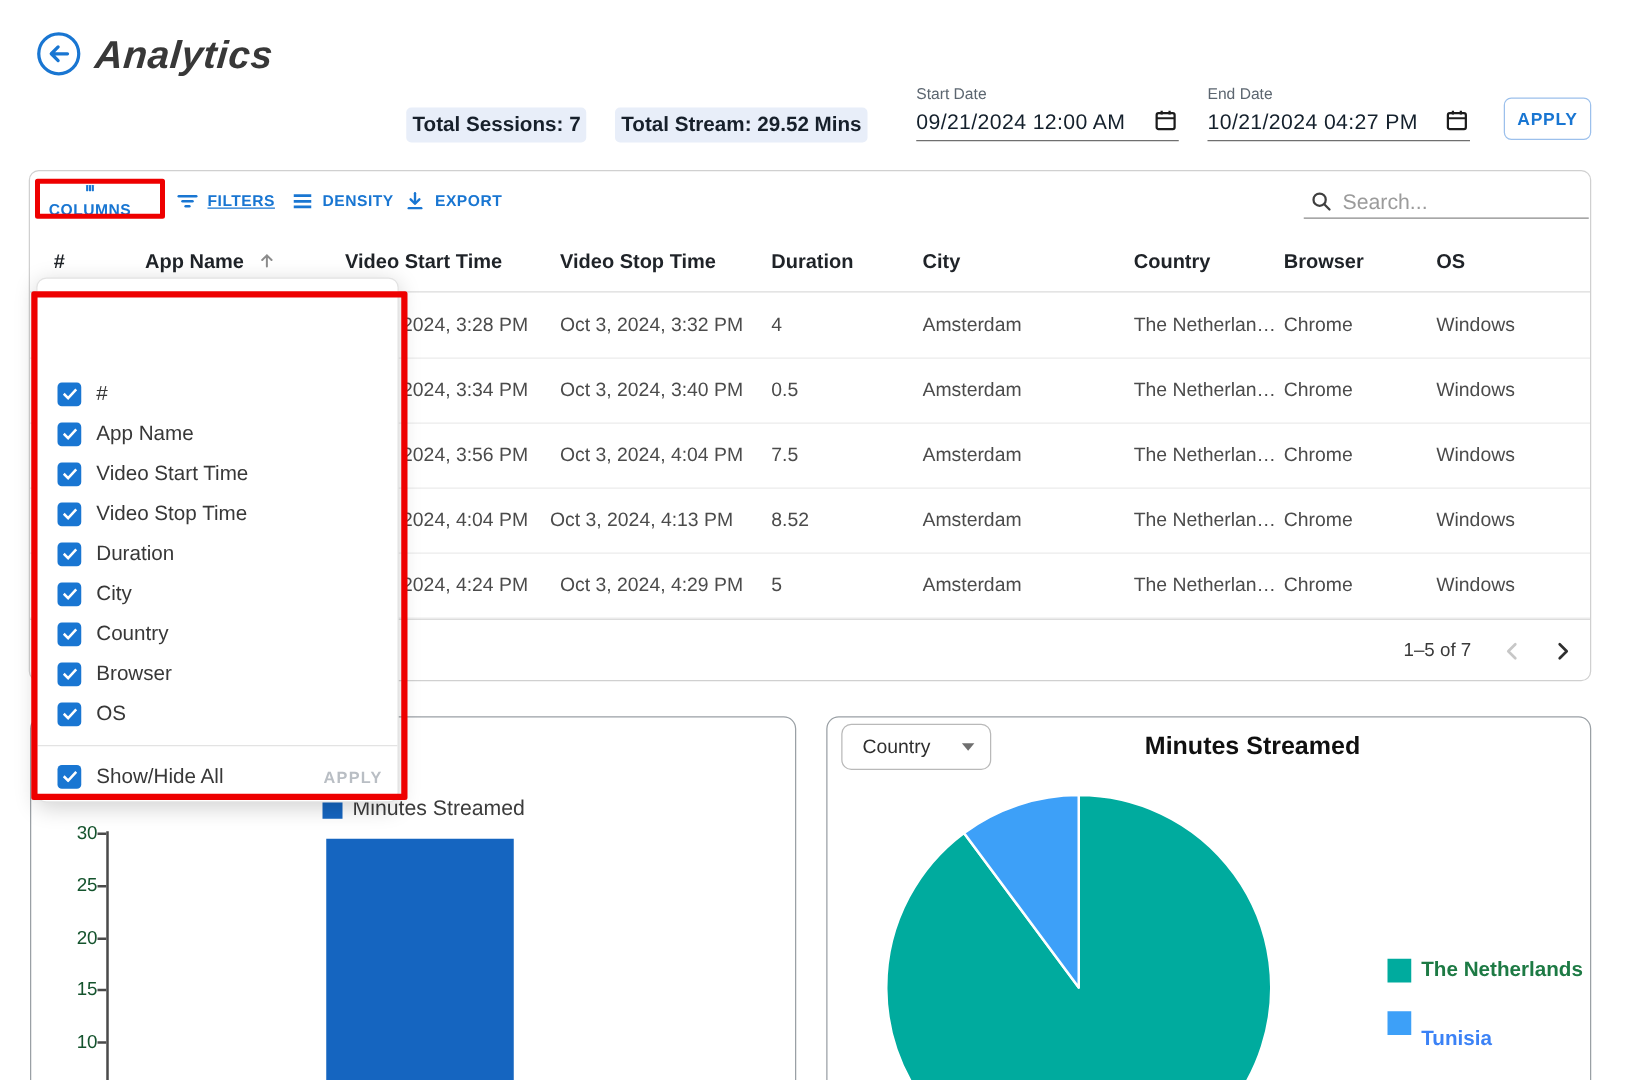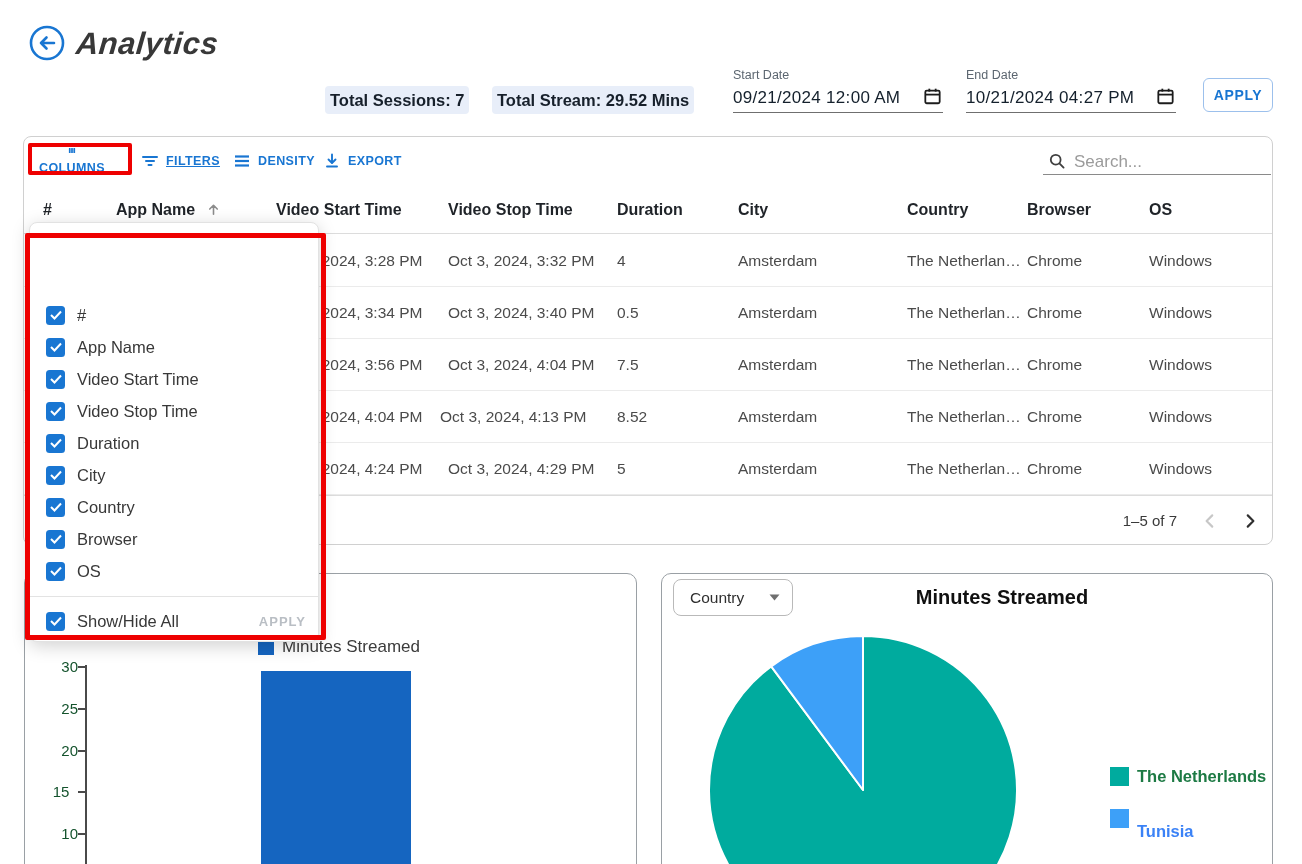--- a/index.html
+++ b/index.html
@@ -240,21 +240,21 @@
   <div class="abs chart-panel panel-left">
     <div class="abs" style="left:233px; top:65px; width:16px; height:16px; background:#1565c0;" id="barLegendSwatch"></div>
     <div class="abs bar-legend-label" style="left:257px; top:63px;" id="barLegendText">Minutes Streamed</div>
     <div id="barChart">
         <div class="ytick-label" style="left: 19px; top: 86px;">30</div>
         <div class="ytick-dash" style="left: 53px; top: 92px;"></div>
         <div class="ytick-label" style="left: 19px; top: 127.75px;">25</div>
         <div class="ytick-dash" style="left: 53px; top: 133.75px;"></div>
         <div class="ytick-label" style="left: 19px; top: 169.5px;">20</div>
         <div class="ytick-dash" style="left: 53px; top: 175.5px;"></div>
-        <div class="ytick-label" style="left: 19px; top: 211.25px; text-align: center;">15</div>
+        <div class="ytick-label" style="left: 19px; top: 211.25px;">15</div>
         <div class="ytick-dash" style="left: 53px; top: 217.25px;"></div>
         <div class="ytick-label" style="left: 19px; top: 253px;">10</div>
         <div class="ytick-dash" style="left: 53px; top: 259px;"></div>
         <div class="axis-line" style="left: 60px; top: 91px; height: 239px;"></div>
         <div style="position: absolute; left: 236px; width: 150px; top: 97.008px; height: 232.992px; background: rgb(21, 101, 192);"></div>
       </div>
   </div>
 
   <div class="abs chart-panel panel-right">
     <div class="country-select">

